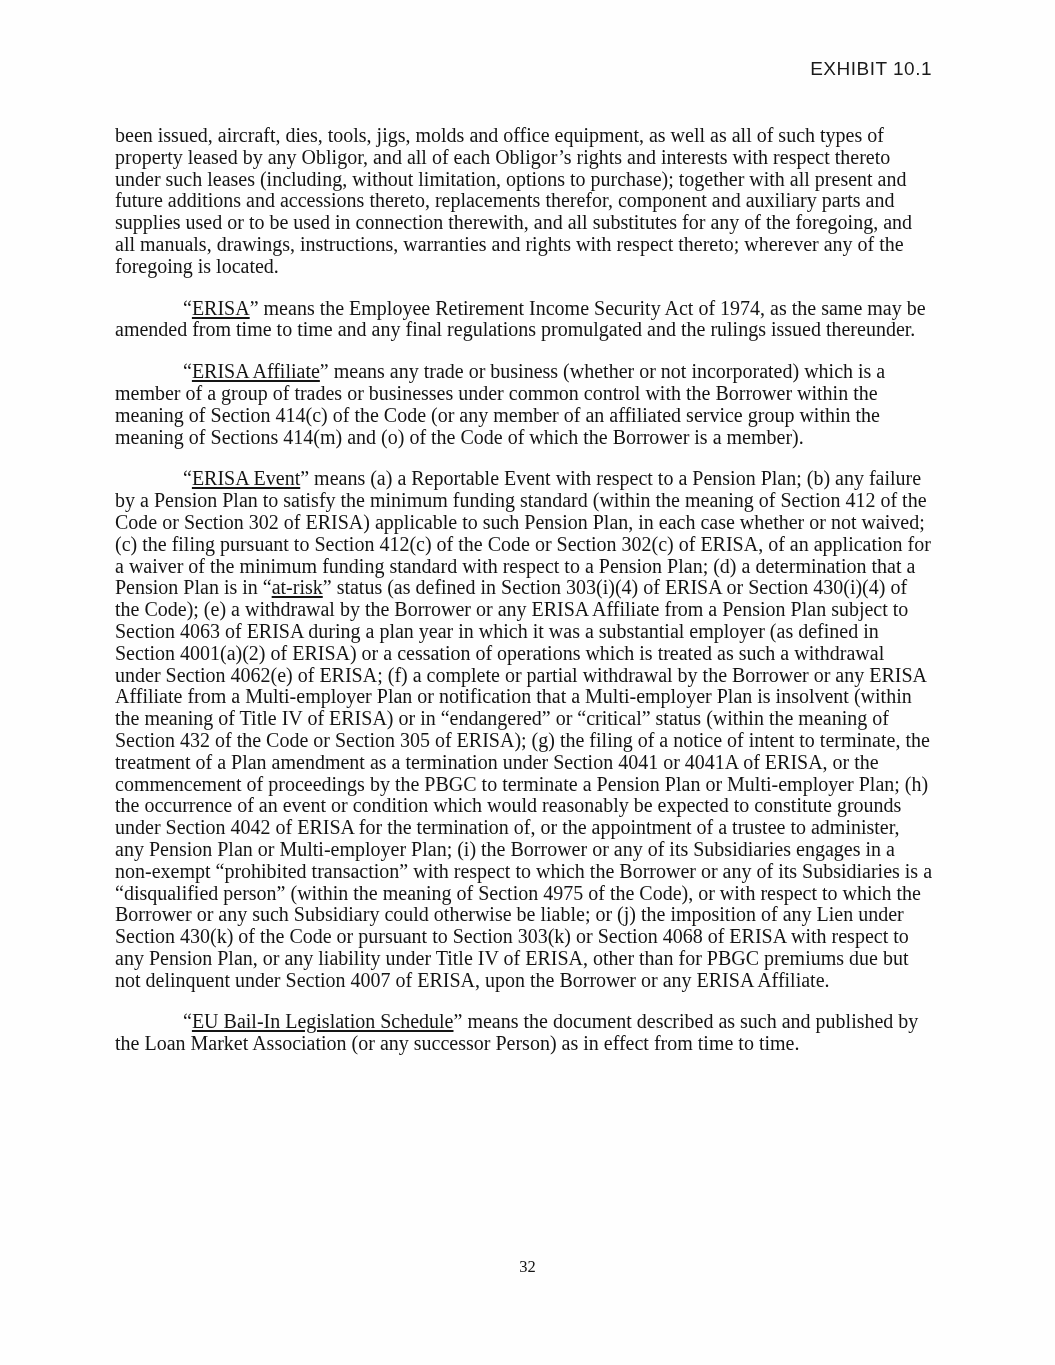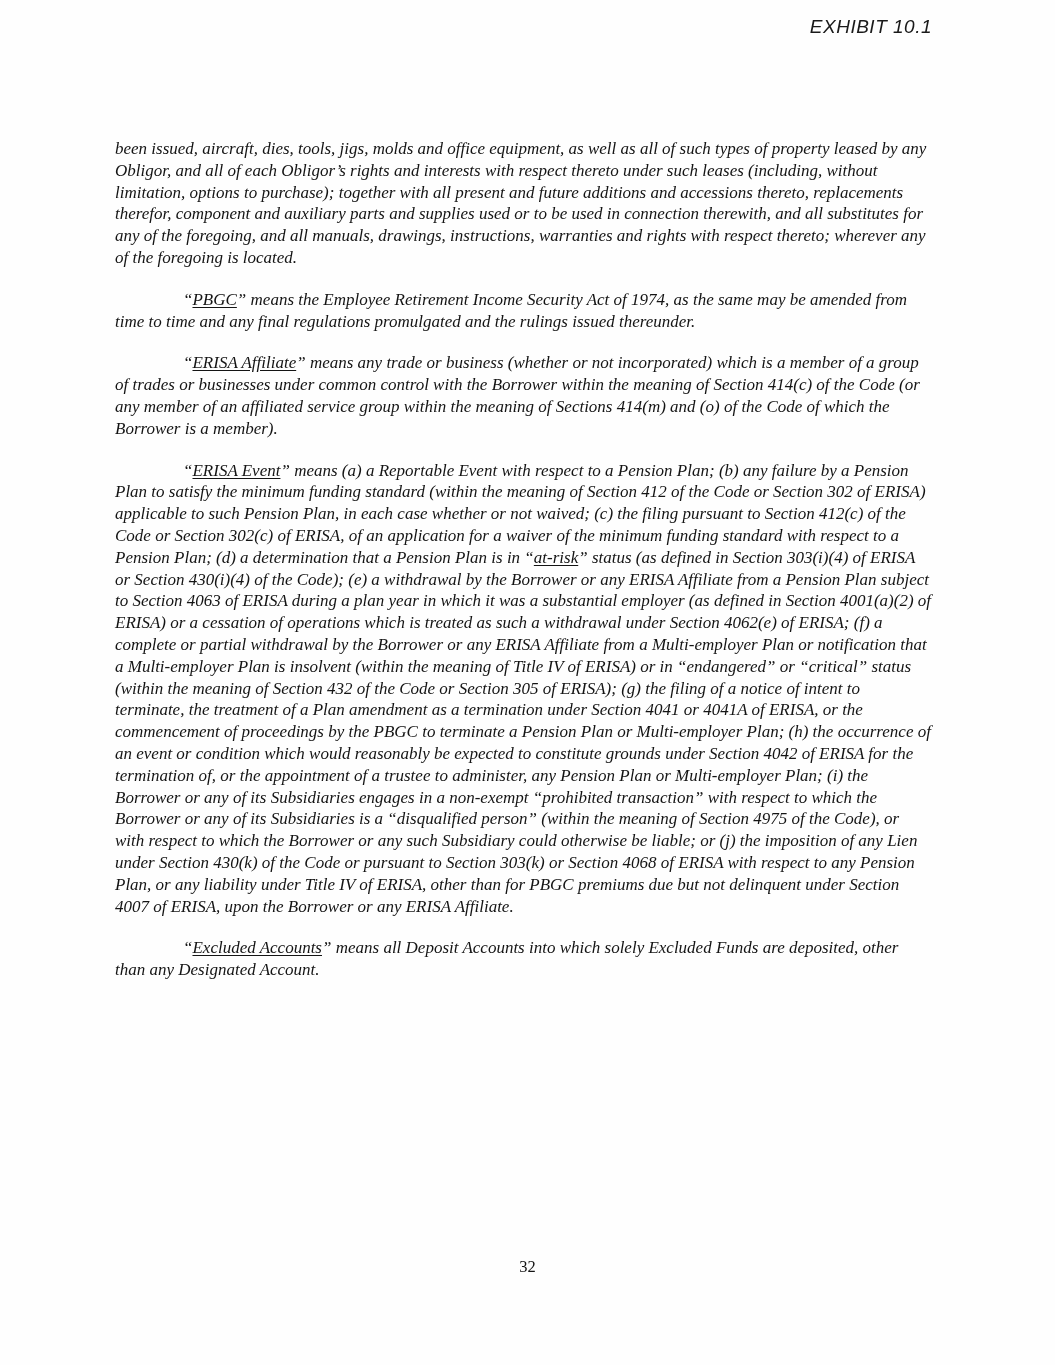--- a/index.html
+++ b/index.html
@@ -11,34 +11,33 @@
     position: relative;
     width: 1055px;
     height: 1365px;
     background: #fefefe;
     color: #141414;
     font-family: "Liberation Serif", serif;
     overflow: hidden;
     box-sizing: border-box;
   }
   .content {
-    padding: 16px 123px 0 115px;
-    font-style: italic;
+    padding: 58px 123px 0 115px;
   }
   .exhibit-header {
     font-family: "Liberation Sans", sans-serif;
     font-size: 19px;
     line-height: 22px;
     letter-spacing: 0.5px;
     text-align: right;
     color: #1a1a1a;
   }
   .body-text {
-    margin-top: 100px;
-    font-size: 17px;
+    margin-top: 45px;
+    font-size: 20px;
     line-height: 21.8px;
     text-align: left;
   }
   p.para {
     margin: 0 0 20px 0;
     text-indent: 68px;
   }
   p.para.no-indent {
     text-indent: 0;
   }
@@ -62,28 +61,28 @@
 
 <div class="page">
   <div class="content">
 
     <div class="exhibit-header">EXHIBIT 10.1</div>
 
     <div class="body-text">
 
       <p class="para no-indent"><span>been issued, aircraft, dies, tools, jigs, molds and office equipment, as well as all of such types of property leased by any Obligor, and all of each Obligor’s rights and interests with respect thereto under such leases (including, without limitation, options to purchase); together with all present and future additions and accessions thereto, replacements therefor, component and auxiliary parts and supplies used or to be used in connection therewith, and all substitutes for any of the foregoing, and all manuals, drawings, instructions, warranties and rights with respect thereto; wherever any of the foregoing is located.</span></p>
 
-      <p class="para"><span>“</span><span class="u">PBGC</span><span>” means the Employee Retirement Income Security Act of 1974, as the same may be amended from time to time and any final regulations promulgated and the rulings issued thereunder.</span></p>
+      <p class="para"><span>“</span><span class="u">ERISA</span><span>” means the Employee Retirement Income Security Act of 1974, as the same may be amended from time to time and any final regulations promulgated and the rulings issued thereunder.</span></p>
 
       <p class="para"><span>“</span><span class="u">ERISA Affiliate</span><span>” means any trade or business (whether or not incorporated) which is a member of a group of trades or businesses under common control with the Borrower within the meaning of Section 414(c) of the Code (or any member of an affiliated service group within the meaning of Sections 414(m) and (o) of the Code of which the Borrower is a member).</span></p>
 
       <p class="para"><span>“</span><span class="u">ERISA Event</span><span>” means (a) a Reportable Event with respect to a Pension Plan; (b) any failure by a Pension Plan to satisfy the minimum funding standard (within the meaning of Section 412 of the Code or Section 302 of ERISA) applicable to such Pension Plan, in each case whether or not waived; (c) the filing pursuant to Section 412(c) of the Code or Section 302(c) of ERISA, of an application for a waiver of the minimum funding standard with respect to a Pension Plan; (d) a determination that a Pension Plan is in “</span><span class="u">at-risk</span><span>” status (as defined in Section 303(i)(4) of ERISA or Section 430(i)(4) of the Code); (e) a withdrawal by the Borrower or any ERISA Affiliate from a Pension Plan subject to Section 4063 of ERISA during a plan year in which it was a substantial employer (as defined in Section 4001(a)(2) of ERISA) or a cessation of operations which is treated as such a withdrawal under Section 4062(e) of ERISA; (f) a complete or partial withdrawal by the Borrower or any ERISA Affiliate from a Multi-employer Plan or notification that a Multi-employer Plan is insolvent (within the meaning of Title IV of ERISA) or in “endangered” or “critical” status (within the meaning of Section 432 of the Code or Section 305 of ERISA); (g) the filing of a notice of intent to terminate, the treatment of a Plan amendment as a termination under Section 4041 or 4041A of ERISA, or the commencement of proceedings by the PBGC to terminate a Pension Plan or Multi-employer Plan; (h) the occurrence of an event or condition which would reasonably be expected to constitute grounds under Section 4042 of ERISA for the termination of, or the appointment of a trustee to administer, any Pension Plan or Multi-employer Plan; (i) the Borrower or any of its Subsidiaries engages in a non-exempt “prohibited transaction” with respect to which the Borrower or any of its Subsidiaries is a “disqualified person” (within the meaning of Section 4975 of the Code), or with respect to which the Borrower or any such Subsidiary could otherwise be liable; or (j) the imposition of any Lien under Section 430(k) of the Code or pursuant to Section 303(k) or Section 4068 of ERISA with respect to any Pension Plan, or any liability under Title IV of ERISA, other than for PBGC premiums due but not delinquent under Section 4007 of ERISA, upon the Borrower or any ERISA Affiliate.</span></p>
 
+      <p class="para"><span>“</span><span class="u">EU Bail-In Legislation Schedule</span><span>” means the document described as such and published by the Loan Market Association (or any successor Person) as in effect from time to time.</span></p>
 
 
 
-      <p class="para"><span>“</span><span class="u">Excluded Accounts</span><span>” means all Deposit Accounts into which solely Excluded Funds are deposited, other than any Designated Account.</span></p>
 
     </div>
   </div>
 
   <div class="page-number">32</div>
 </div>
 
 </body></html>

